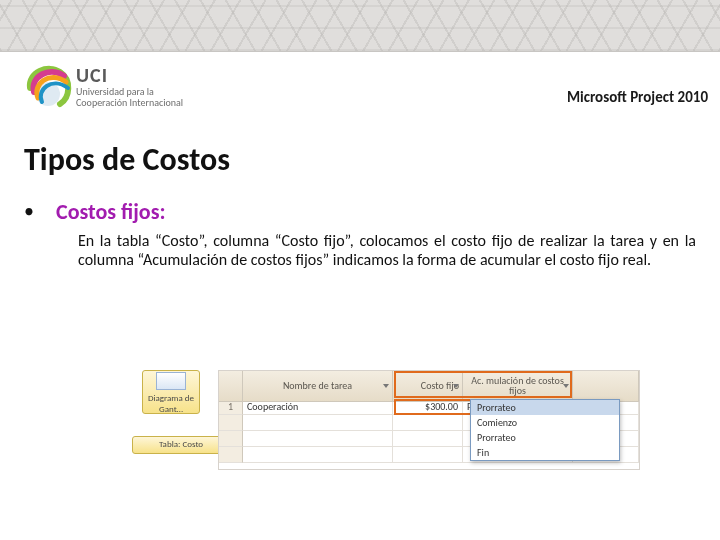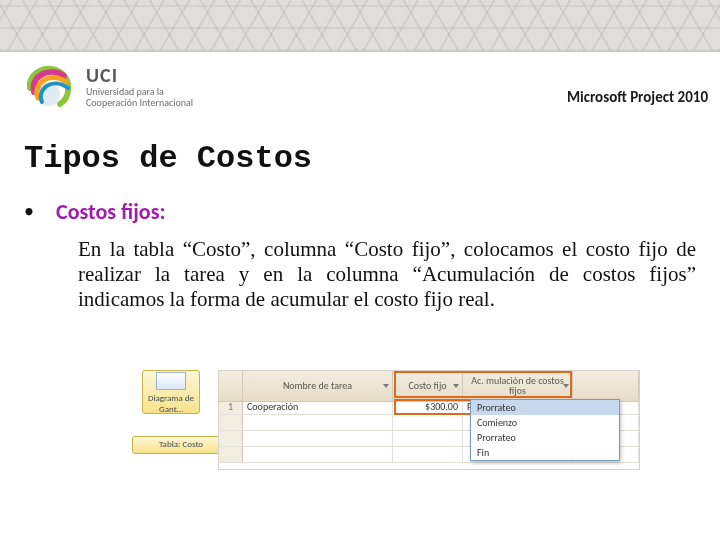--- a/index.html
+++ b/index.html
@@ -15,50 +15,49 @@
     background-color: #e0dedc;
     background-image:
       repeating-linear-gradient(60deg, rgba(180,178,175,0.35) 0 2px, transparent 2px 22px),
       repeating-linear-gradient(-60deg, rgba(180,178,175,0.35) 0 2px, transparent 2px 22px),
       repeating-linear-gradient(0deg, rgba(180,178,175,0.25) 0 2px, transparent 2px 22px);
     border-bottom: 1px solid #c8c6c3;
   }
   .logo-block {
     position: absolute;
     left: 20px; top: 58px;
-    display: flex; align-items: center; gap: 10px;
+    display: flex; align-items: center; 
   }
   .logo-swirl {
     width: 56px; height: 56px; position: relative;
   }
   .logo-text { font-size: 10px; color: #6e6e6e; line-height: 1.1; }
   .logo-text .brand { font-size: 20px; font-weight: 700; color: #5a5a5a; letter-spacing: 1px; }
   .header-right {
     position: absolute;
     right: 12px; top: 88px;
     font-size: 15px; font-weight: 700; color: #1a1a1a;
   }
   .title {
     position: absolute;
     left: 24px; top: 140px;
-    font-size: 32px; font-weight: 700; color: #111; font-family: Liberation Mono, monospace;
+    font-size: 32px; font-weight: 700; color: #111;
   }
   .bullet-block {
     position: absolute;
     left: 24px; right: 24px; top: 198px;
   }
   .bullet-row { display: flex; gap: 22px; }
   .bullet-dot { font-size: 20px; line-height: 1.3; color: #111; width: 10px; }
   .bullet-label { font-size: 22px; font-weight: 700; color: #a21caf; }
   .bullet-body {
-    margin-left: 54px; margin-top: 12px;
-    font-size: 21px; color: #111;
+    margin-left: 54px; margin-top: 6px;
+    font-size: 16px; color: #111;
     text-align: justify; line-height: 1.2;
     max-width: 620px;
-    font-family: Liberation Serif, serif;
   }
   .figure {
     position: absolute;
     left: 100px; top: 370px;
     width: 540px; height: 120px;
   }
   .ribbon-btn {
     position: absolute;
     background: linear-gradient(#fef6d8,#f7e28a);
     border: 1px solid #c9b24a;
@@ -99,21 +98,21 @@
     border-right: 1px solid #e4e0da;
     border-bottom: 1px solid #e4e0da;
     display: flex; align-items: center;
     padding: 0 4px;
     font-size: 10px; color: #333;
     background: #fff;
   }
   .rownum { justify-content: center; color: #7a746a; background: #f3ede1; border-right-color:#cfc8bb; }
   .col-id   { width: 24px; }
   .col-name { width: 150px; }
-  .col-fijo { width: 70px; }
+  .col-fijo { width: 70px; justify-content: flex-end; }
   .col-acum { width: 110px; }
   .col-rest { flex: 1; }
   .highlight-box {
     position: absolute;
     border: 2px solid #e06a1c;
     pointer-events: none;
   }
   .hl-cols { left: 294px; top: 1px; width: 178px; height: 27px; }
   .hl-vals { left: 294px; top: 29px; width: 178px; height: 16px; }
   .dropdown {

